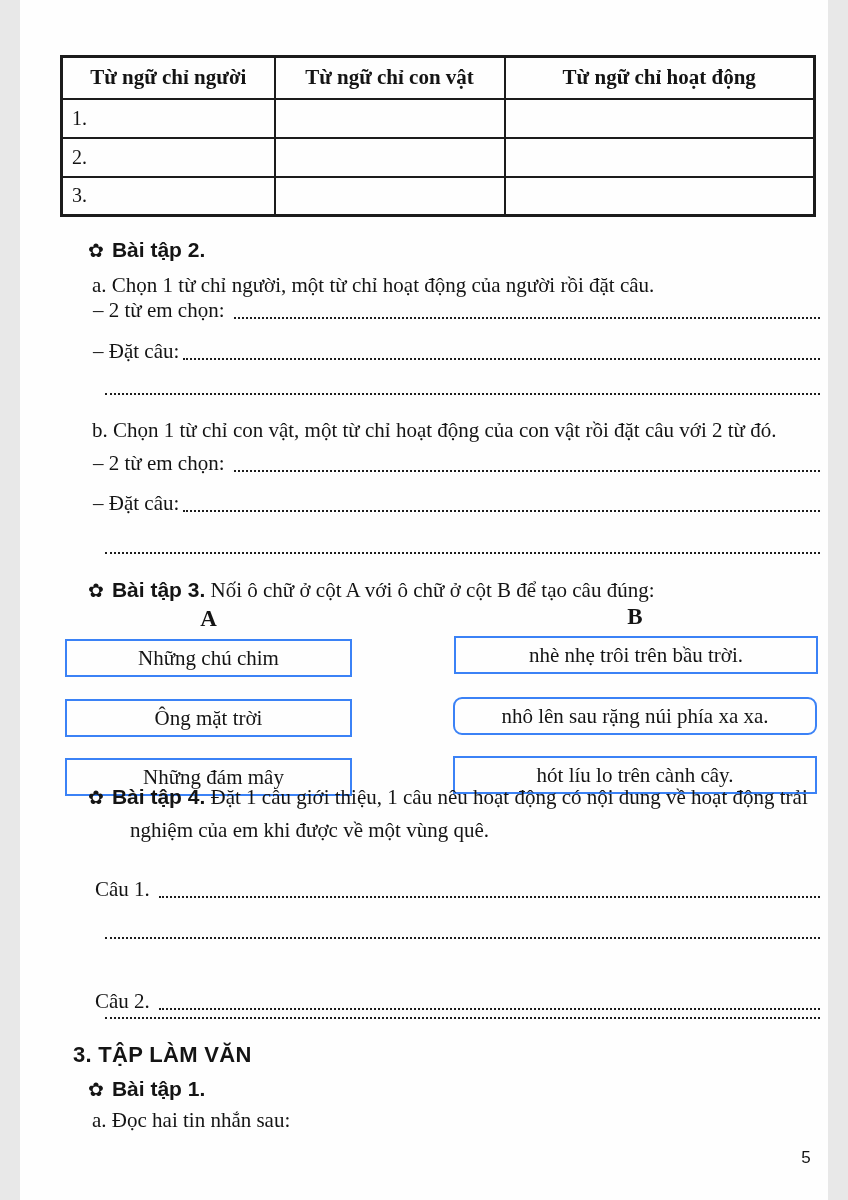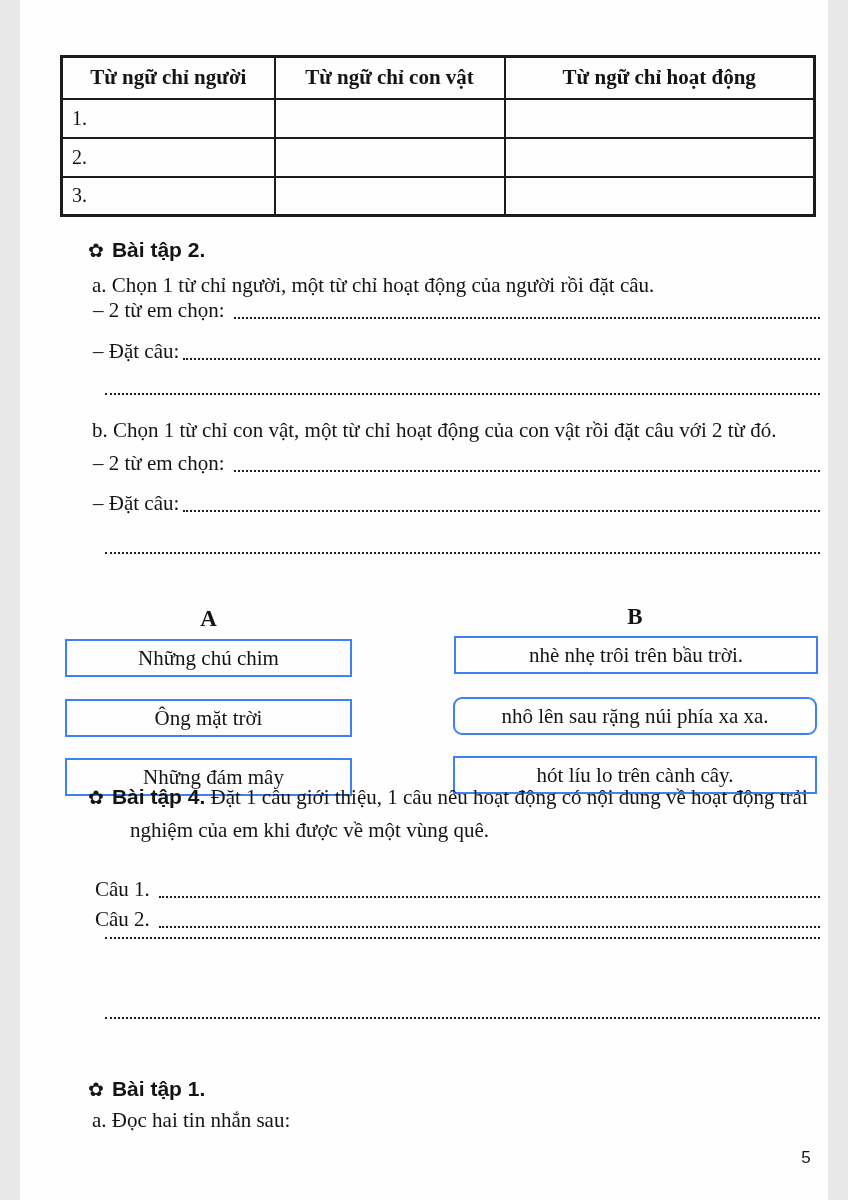--- a/index.html
+++ b/index.html
@@ -107,20 +107,24 @@
     <span class="leader"></span>
   </div>
 
   <div class="abs fill-line" style="left:73px; top:490px; width:727px;">
     <span class="lbl">– Đặt câu:</span>
     <span class="leader"></span>
   </div>
 
   <div class="abs dotline" style="left:85px; top:552px; width:715px;"></div>
 
+  <div class="abs body-text" style="left:68px; top:573px; width:730px;">
+    <span class="florette">✿</span><span class="sans ex-title">Bài tập 3.</span>
+    <span>Nối ô chữ ở cột A với ô chữ ở cột B để tạo câu đúng:</span>
+  </div>
 
   <div class="abs col-hdr" style="left:45px; top:606px; width:287px;">A</div>
   <div class="abs col-hdr" style="left:433px; top:604px; width:364px;">B</div>
 
   <div class="abs mbox" style="left:45px; top:639px; width:287px;">Những chú chim</div>
   <div class="abs mbox" style="left:434px; top:636px; width:364px;">nhè nhẹ trôi trên bầu trời.</div>
 
   <div class="abs mbox" style="left:45px; top:699px; width:287px;">Ông mặt trời</div>
   <div class="abs mbox" style="left:433px; top:697px; width:364px;border-radius:9px;">nhô lên sau rặng núi phía xa xa.</div>
 
@@ -132,27 +136,28 @@
     <span>Đặt 1 câu giới thiệu, 1 câu nêu hoạt động có nội dung về hoạt động trải nghiệm của em khi được về một vùng quê.</span>
   </div>
 
   <div class="abs fill-line" style="left:75px; top:876px; width:725px;">
     <span class="lbl">Câu 1. </span>
     <span class="leader"></span>
   </div>
 
   <div class="abs dotline" style="left:85px; top:937px; width:715px;"></div>
 
-  <div class="abs fill-line" style="left:75px; top:906px; width:725px;">
+  <div class="abs fill-line" style="left:75px; top:988px; width:725px;">
     <span class="lbl">Câu 2. </span>
     <span class="leader"></span>
   </div>
 
   <div class="abs dotline" style="left:85px; top:1017px; width:715px;"></div>
 
+  <div class="abs sans section-title" style="left:53px; top:1042px;">3. TẬP LÀM VĂN</div>
 
   <div class="abs sans ex-title" style="left:68px; top:1077px;">
     <span class="florette">✿</span><span>Bài tập 1.</span>
   </div>
 
   <div class="abs body-text" style="left:72px; top:1104px;">a. Đọc hai tin nhắn sau:</div>
 
   <div class="abs page-num" style="left:776px; top:1148px; width:20px; text-align:center;">5</div>
 
 </div>

